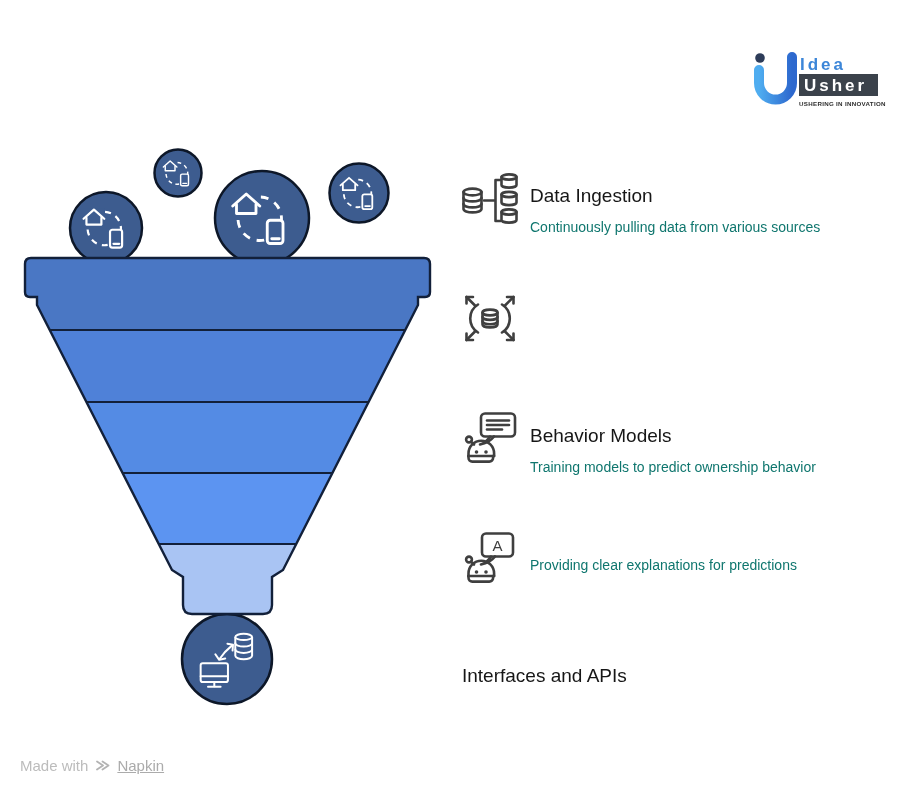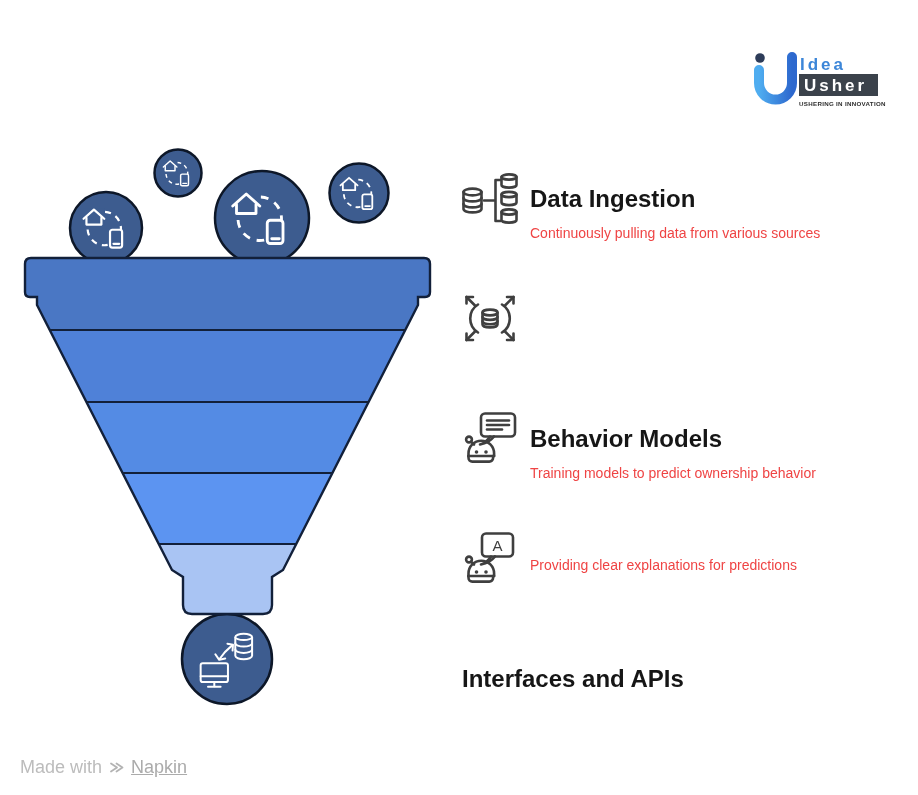--- a/index.html
+++ b/index.html
@@ -25,25 +25,25 @@
   
   .stage{position:absolute;left:462px;width:420px;height:118px;display:flex;gap:12px;}
   .s0{top:160px}.s1{top:280px}.s2{top:400px}.s3{top:520px}.s4{top:640px}
   .stage .icoBox{flex:none;width:56px;margin-top:12px;}
   .gicon *{fill:none;stroke:#3f3f3f;stroke-width:2.6;stroke-linecap:round;stroke-linejoin:round;}
   .gicon .fillg{fill:#3f3f3f;stroke:none;}
   .gicon .glyph{fill:#3f3f3f;stroke:none;font-size:15px;font-family:"Liberation Sans",sans-serif;}
   .gicon .api{fill:#3f3f3f;stroke:none;font-family:"DejaVu Sans Mono",monospace;font-size:17px;letter-spacing:2.5px;}
   .gicon .wmask{fill:#ffffff;stroke:none;}
   .txt{padding-top:25px;}
-  .title{font-size:24px;font-weight:bold;color:#161616;white-space:nowrap;}
-  .desc{font-size:14px;color:#ef4444;margin-top:11px;max-width:300px;line-height:1.33;}
+  .title{font-size:19px;font-weight:normal;color:#161616;white-space:nowrap;}
+  .desc{font-size:14px;color:#0f766e;margin-top:11px;max-width:300px;line-height:1.33;}
   
   .footer{position:absolute;left:20px;top:757px;display:flex;align-items:center;gap:7px;
-          font-size:18px;color:#bcbcbc;}
+          font-size:15px;color:#bcbcbc;}
   .footer .brand{color:#ababab;text-decoration:underline;}
 </style>
 </head>
 <body>
 
 <svg class="logo" viewBox="0 0 160 66" width="160" height="66">
   <defs>
     <linearGradient id="ug" x1="0" y1="0" x2="1" y2="0">
       <stop offset="0" stop-color="#4fadf0"></stop>
         <stop offset="1" stop-color="#2d68ce"></stop>

